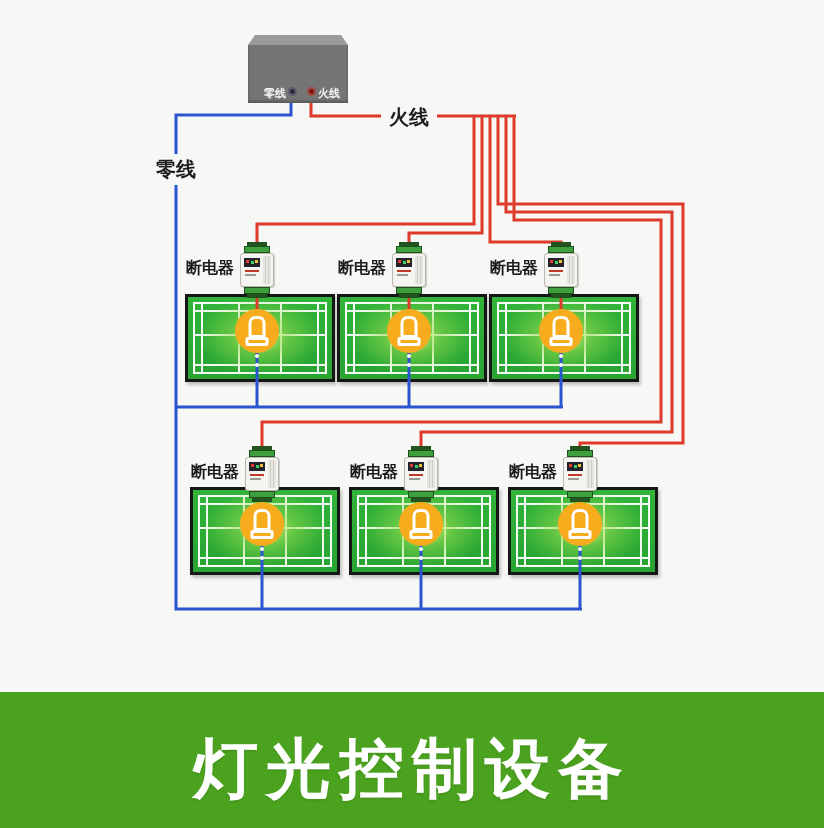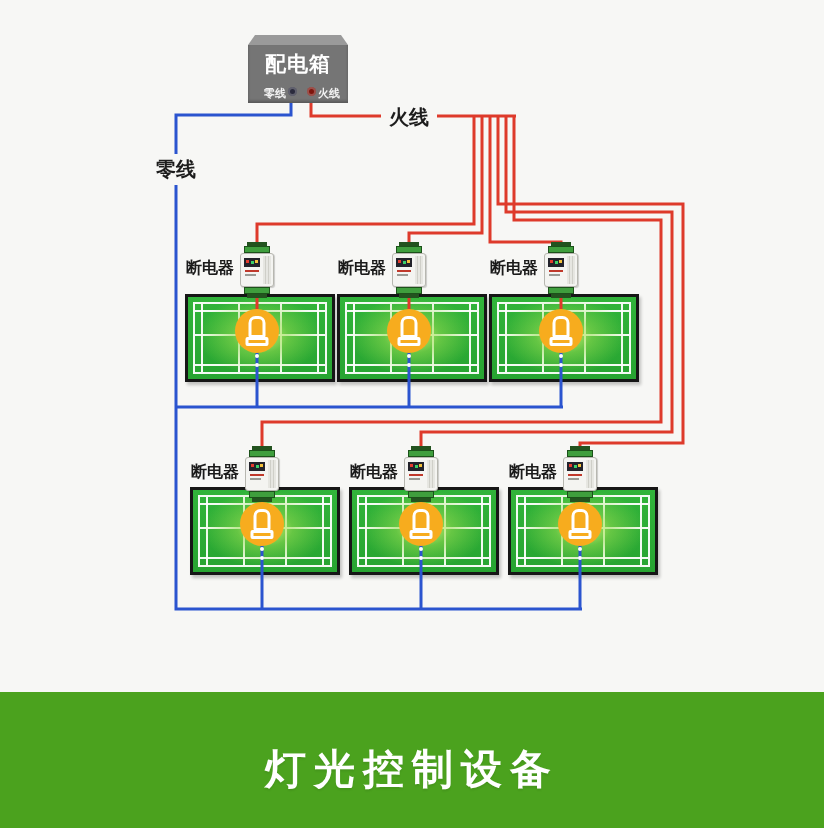--- a/index.html
+++ b/index.html
@@ -71,21 +71,21 @@
   .bk-screen::before{content:'';position:absolute;left:2px;top:2px;width:3px;height:3px;
            background:#e53b2e;box-shadow:5px 1px 0 #3ad06a,9px 0 0 #f3c13a;}
   .bk-line1{position:absolute;left:4px;top:16px;width:14px;height:2px;background:#c0392b;}
   .bk-line2{position:absolute;left:4px;top:20px;width:11px;height:2px;background:#9a9a94;}
 
   .bk-label{z-index:6;width:66px;text-align:right;font-size:16px;font-weight:bold;color:#1b1b1b;}
 
   
   .banner{left:0;top:692px;width:824px;height:136px;background:#4ba21e;z-index:8;
           display:flex;align-items:center;justify-content:center;}
-  .banner-text{color:#fff;font-size:41px;font-weight:bold;letter-spacing:8px;
+  .banner-text{color:#fff;font-size:65px;font-weight:bold;letter-spacing:8px;
                padding-top:18px;text-shadow:0 2px 2px rgba(0,0,0,.08);}
 </style>
 </head>
 <body>
 
 <svg id="wires" width="824" height="828">
 
   <polyline class="neutral" points="291,101 291,115 176,115 176,609 582,609" stroke="#2b54cf"></polyline>
   <polyline class="neutral" points="175,407 563,407" stroke="#2b54cf"></polyline>
   <polyline class="neutral" points="257,338 257,408" stroke="#2b54cf"></polyline>
@@ -107,21 +107,20 @@
   <polyline class="live" points="409,294 409,336" stroke="#de3a2b"></polyline>
   <polyline class="live" points="561,294 561,336" stroke="#de3a2b"></polyline>
   <polyline class="live" points="262,498 262,530" stroke="#de3a2b"></polyline>
   <polyline class="live" points="421,498 421,530" stroke="#de3a2b"></polyline>
   <polyline class="live" points="580,498 580,530" stroke="#de3a2b"></polyline>
 </svg>
 
 <div class="abs dbox">
   <div class="abs dbox-top"></div>
   <div class="abs dbox-front"></div>
-  <div class="abs dbox-title">配电箱</div>
   <div class="abs term-label" style="left:4px;text-align:right;">零线</div>
   <div class="abs term-dot" style="left:40px;background:#2b2b3d;"></div>
   <div class="abs term-dot" style="left:59px;background:#7e150d;"></div>
   <div class="abs term-label" style="left:70px;text-align:left;">火线</div>
 </div>
 
 <div class="abs wire-label" style="left:381px;top:102px;width:56px;">火线</div>
 <div class="abs wire-label" style="left:146px;top:154px;width:60px;">零线</div>
 
 <div class="abs court" style="left:185px;top:294px;">

